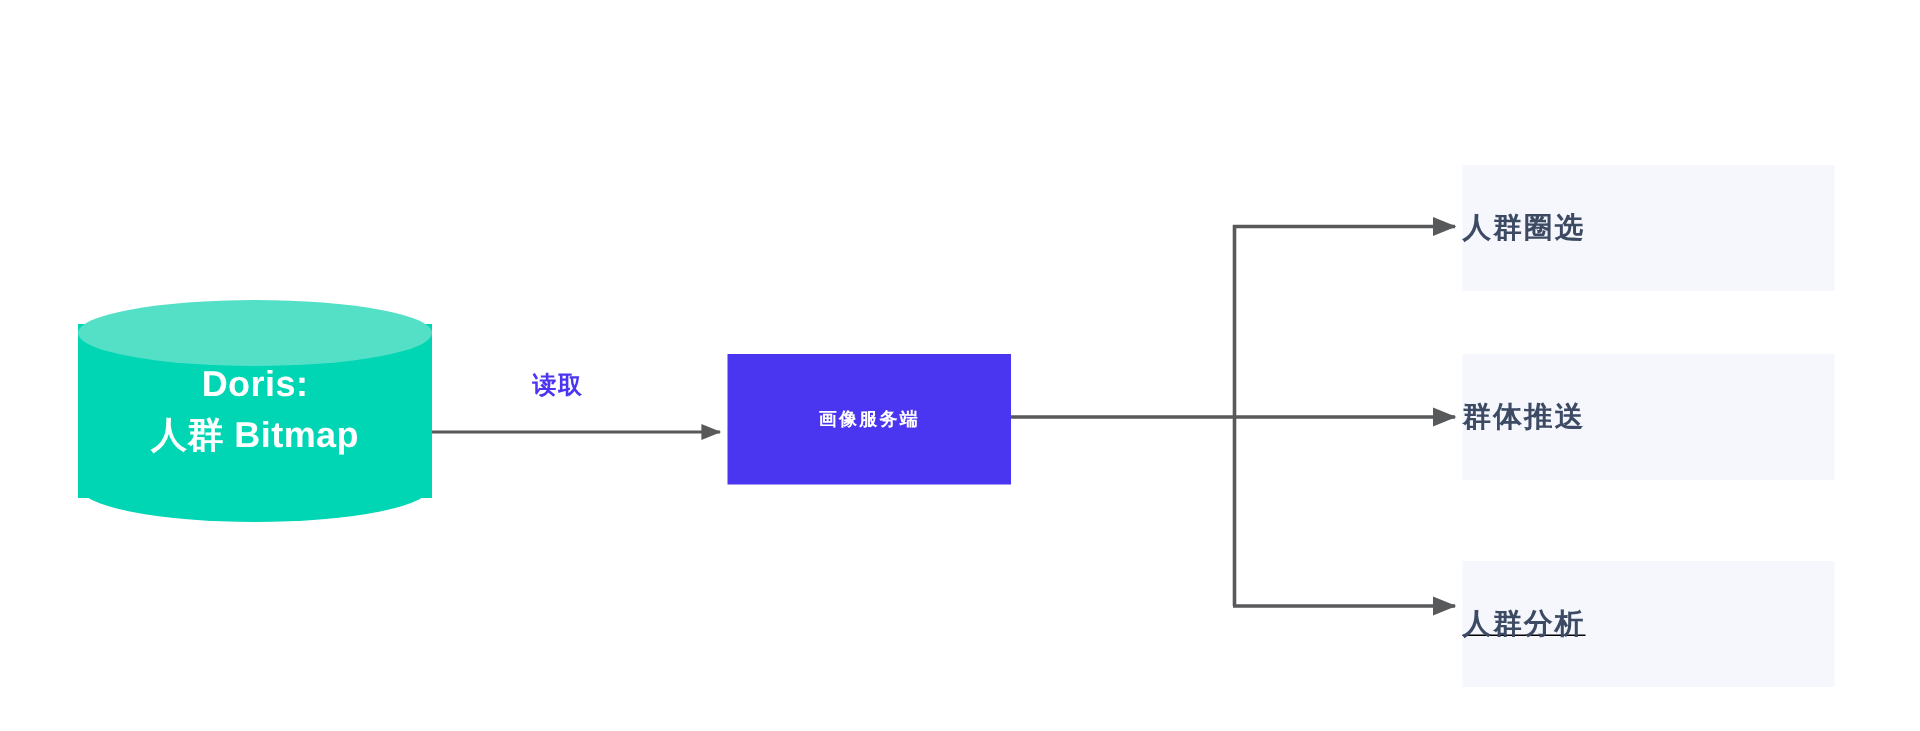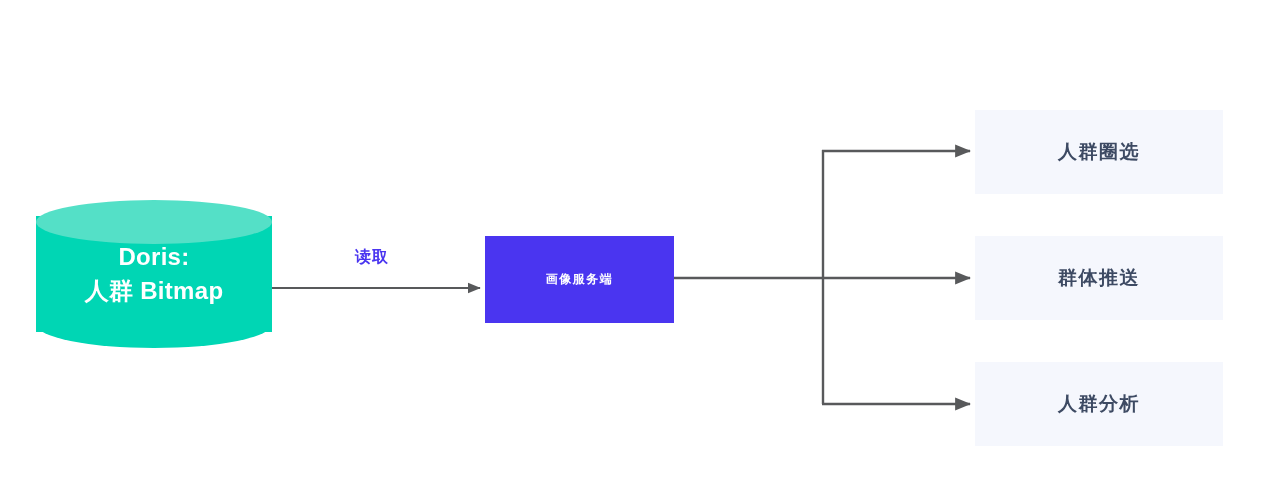--- a/index.html
+++ b/index.html
@@ -24,21 +24,21 @@
     left: 0;
     top: 0;
     width: 1280px;
     height: 487px;
     pointer-events: none;
   }
 
   
   .cylinder {
     position: absolute;
-    left: 36px;
+    left: 52px;
     top: 200px;
     width: 229px;
     height: 148px;
   }
   .cyl-body {
     position: absolute;
     left: 0;
     top: 16px;
     width: 236px;
     height: 116px;
@@ -110,31 +110,30 @@
 
   
   .outcome-box {
     position: absolute;
     left: 975px;
     width: 248px;
     height: 84px;
     background: #F5F7FD;
     display: flex;
     align-items: center;
-    justify-content: center;
   }
   .outcome-box .txt {
     color: #3D4A63;
     font-size: 19px;
     font-weight: bold;
     letter-spacing: 1.5px;
   }
   #outcome-0 { top: 110px; }
   #outcome-1 { top: 236px; }
-  #outcome-2 { top: 362px; }
+  #outcome-2 { top: 374px; text-decoration: underline; }
 </style>
 </head>
 <body>
 
 <div id="canvas">
 
   <svg id="wires" viewBox="0 0 1280 487" xmlns="http://www.w3.org/2000/svg">
     <defs>
       <marker id="arrowhead" markerWidth="7" markerHeight="7" refX="6.2" refY="3.1" orient="auto" markerUnits="strokeWidth">
         <path d="M0,0.4 L6.6,3.1 L0,5.8 z" fill="#58595B"></path>

